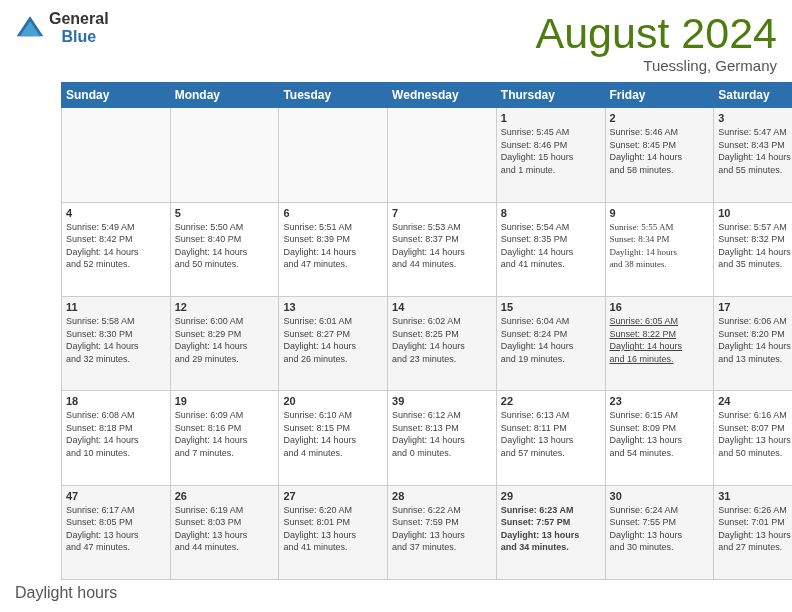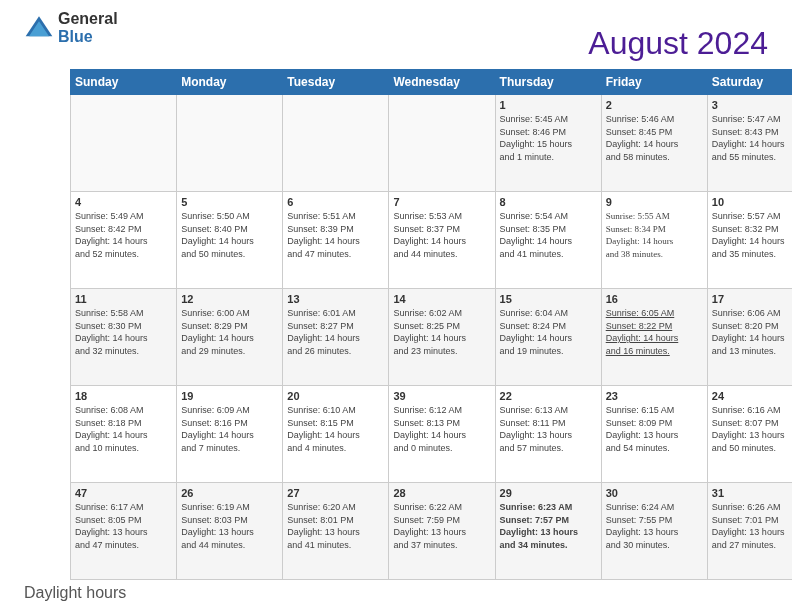--- a/index.html
+++ b/index.html
@@ -6,21 +6,21 @@
     body {
       font-family: Arial, sans-serif;
       background: #fff;
       width: 792px;
       height: 612px;
       overflow: hidden;
     }
     .page {
       width: 792px;
       height: 612px;
-      padding: 10px 24px;
+      padding: 10px 15px;
       display: flex;
       flex-direction: column;
     }
     .header {
       display: flex;
       justify-content: space-between;
       align-items: flex-start;
       margin-bottom: 8px;
     }
     .logo {
@@ -35,34 +35,34 @@
     }
     .logo-general {
       font-size: 16px;
       font-weight: bold;
       color: #333;
     }
     .logo-blue {
       font-size: 16px;
       font-weight: bold;
       color: #2c6fad;
+      text-align: center;
     }
     .logo-icon {
       width: 30px;
       height: 30px;
     }
     .title-block {
       text-align: right;
     }
     .month-year {
-      font-size: 32px;
+      font-size: 43px;
       font-weight: normal;
-      color: #4c1d95;
+      color: #4d7c0f;
       line-height: 1.1;
-      margin-top: 16px;
     }
     .location {
       font-size: 15px;
       color: #555;
     }
     .calendar {
       flex: 1;
       border-collapse: collapse;
       width: 100%;
       table-layout: fixed;
@@ -124,20 +124,21 @@
         <polygon points="18,4 34,28 2,28" fill="#2c6fad"></polygon>
         <polygon points="18,10 30,28 6,28" fill="#4a9fd4"></polygon>
       </svg>
       <div class="logo-text">
         <span class="logo-general">General</span>
         <span class="logo-blue">Blue</span>
       </div>
     </div>
     <div class="title-block">
       <div class="month-year">August 2024</div>
+      <div class="location">Tuessling, Germany</div>
     </div>
   </div>
 
   <table class="calendar">
     <thead>
       <tr>
         <th>Sunday</th>
         <th>Monday</th>
         <th>Tuesday</th>
         <th>Wednesday</th>

